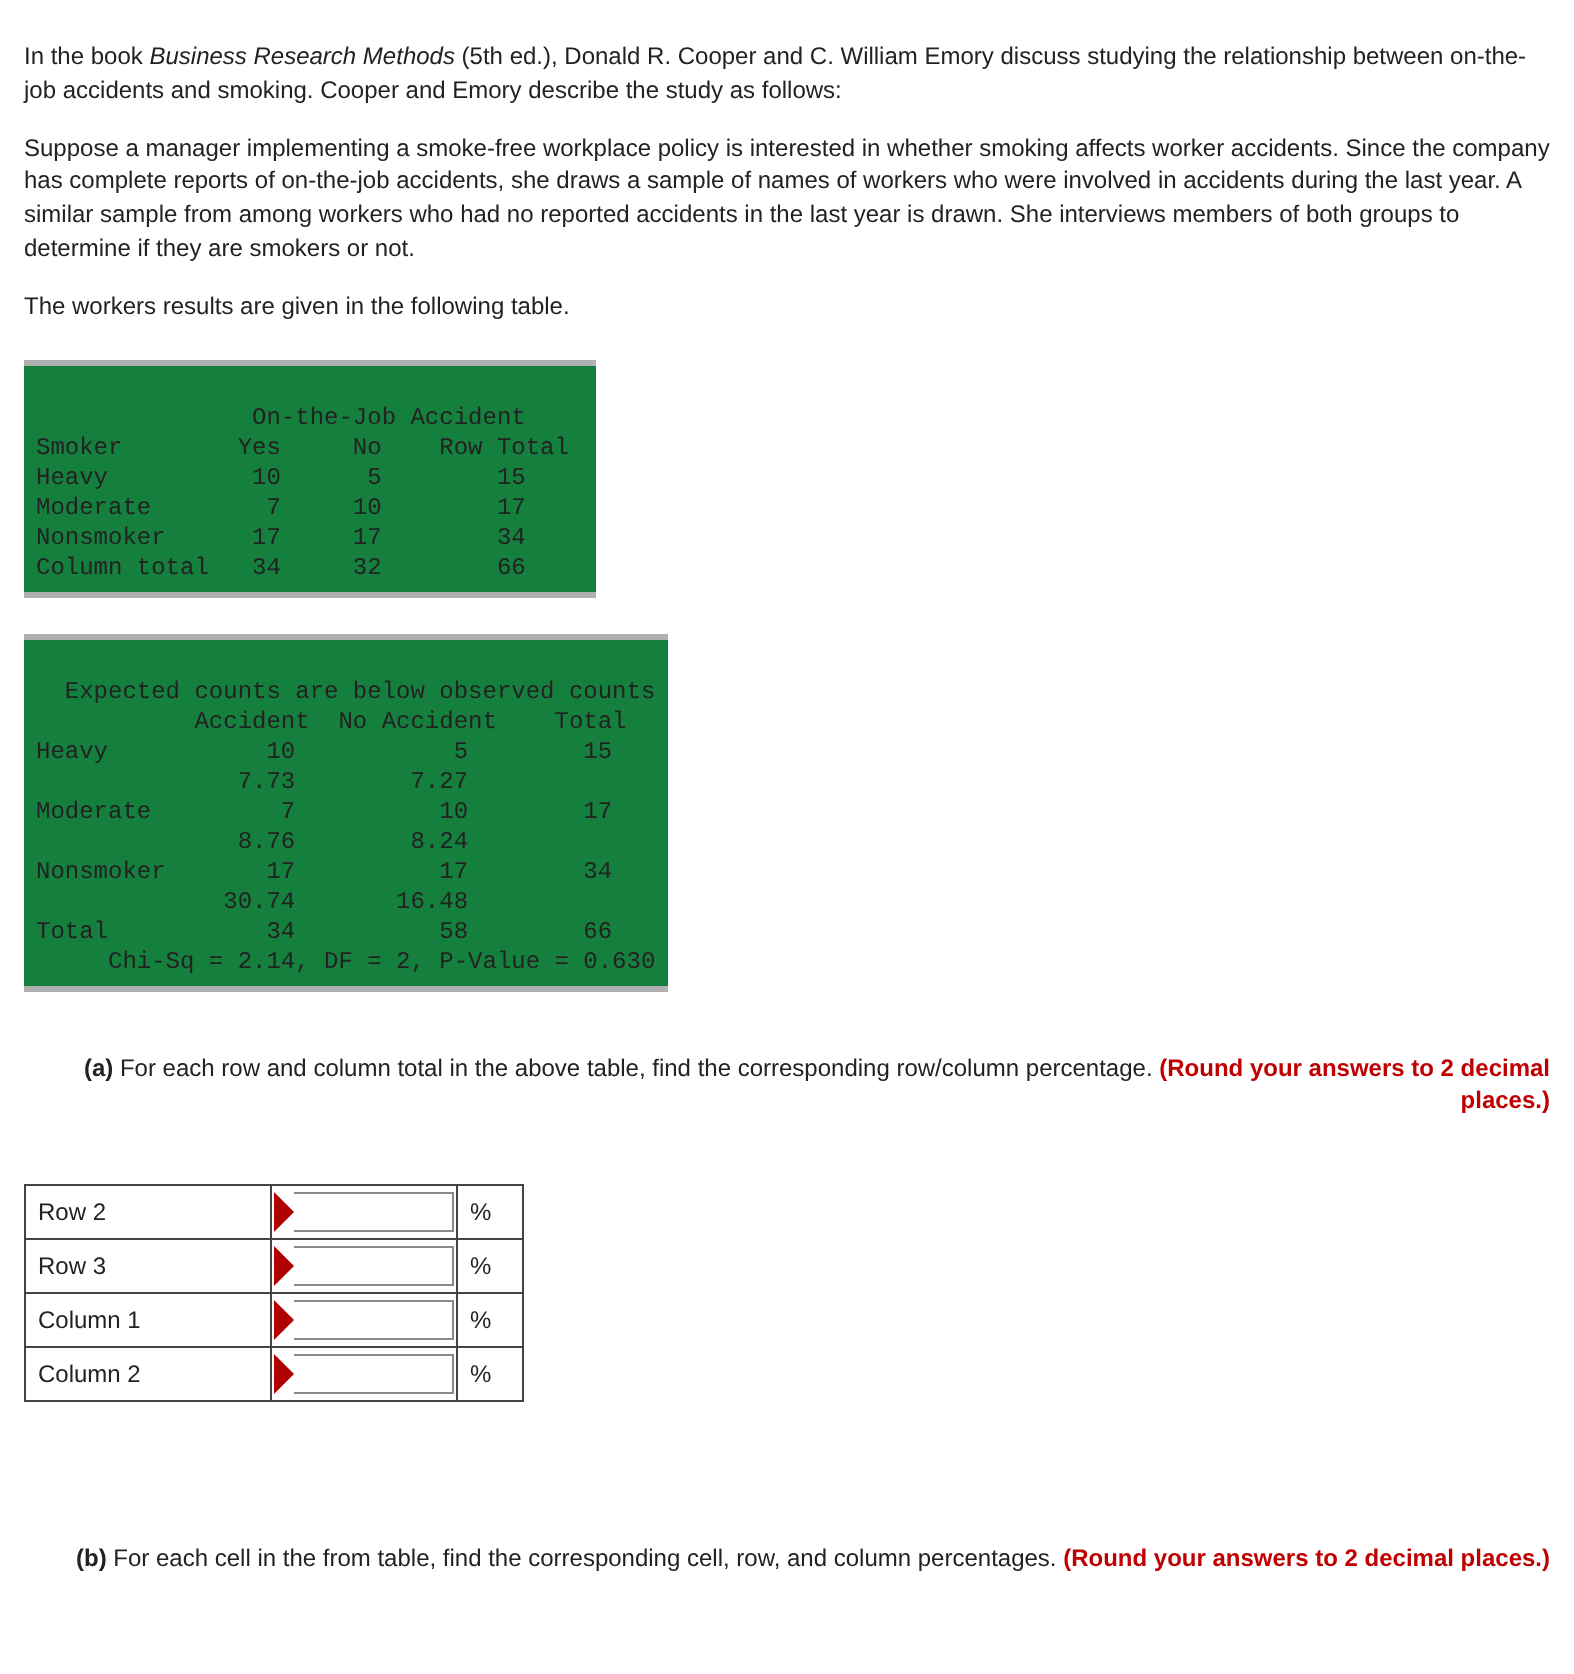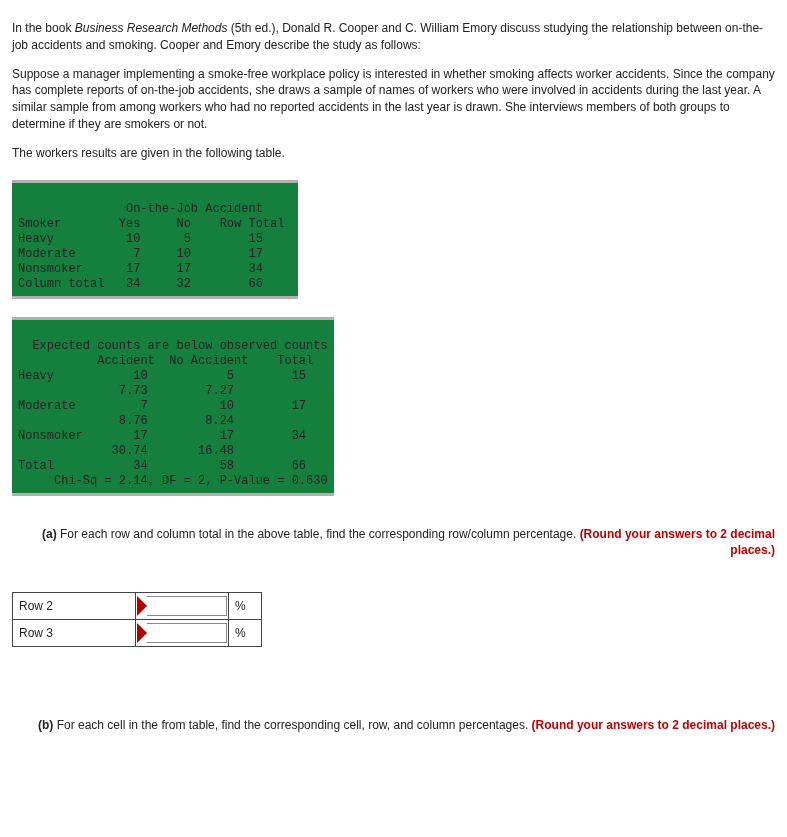--- a/index.html
+++ b/index.html
@@ -134,20 +134,40 @@
       <tr>
         <td class="label">Row 3</td>
         <td class="inp">
           <div class="tri-input">
             <div class="tri"></div>
             <input type="text" style="">
           </div>
         </td>
         <td class="pct">%</td>
       </tr>
+      <tr>
+        <td class="label">Column 1</td>
+        <td class="inp">
+          <div class="tri-input">
+            <div class="tri"></div>
+            <input type="text" style="">
+          </div>
+        </td>
+        <td class="pct">%</td>
+      </tr>
+      <tr>
+        <td class="label">Column 2</td>
+        <td class="inp">
+          <div class="tri-input">
+            <div class="tri"></div>
+            <input type="text" style="">
+          </div>
+        </td>
+        <td class="pct">%</td>
+      </tr>
     </tbody>
   </table>
 
 <br><br>
 
 <p class="question">
   <span class="bold">(b)</span><span> For each cell in the from table, find the corresponding cell, row, and column percentages. </span><span class="red">(Round your answers to 2 decimal places.)</span>
 </p>
 <br>
 

